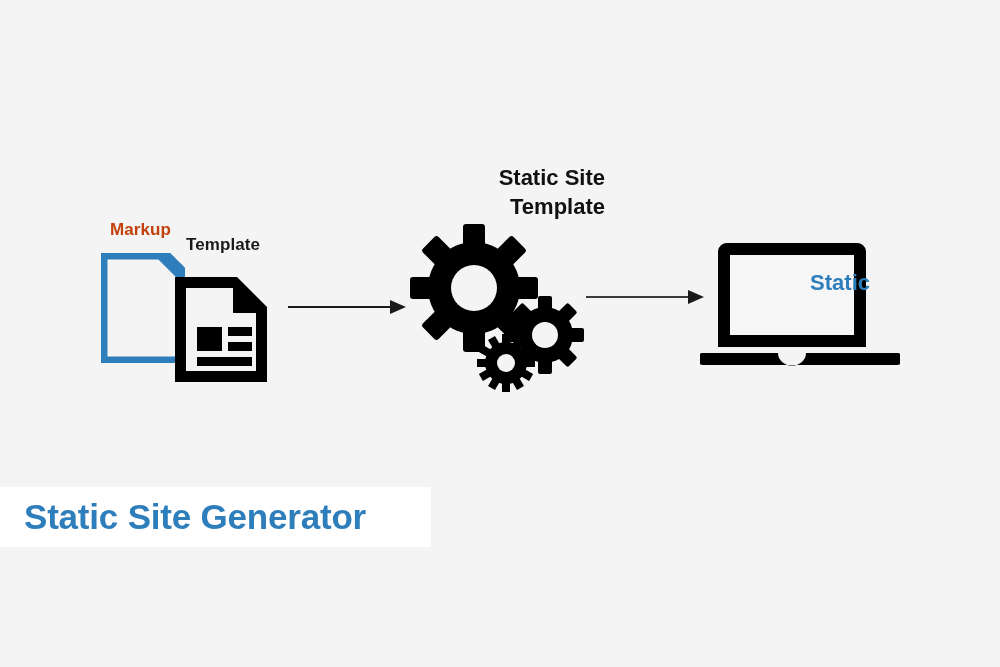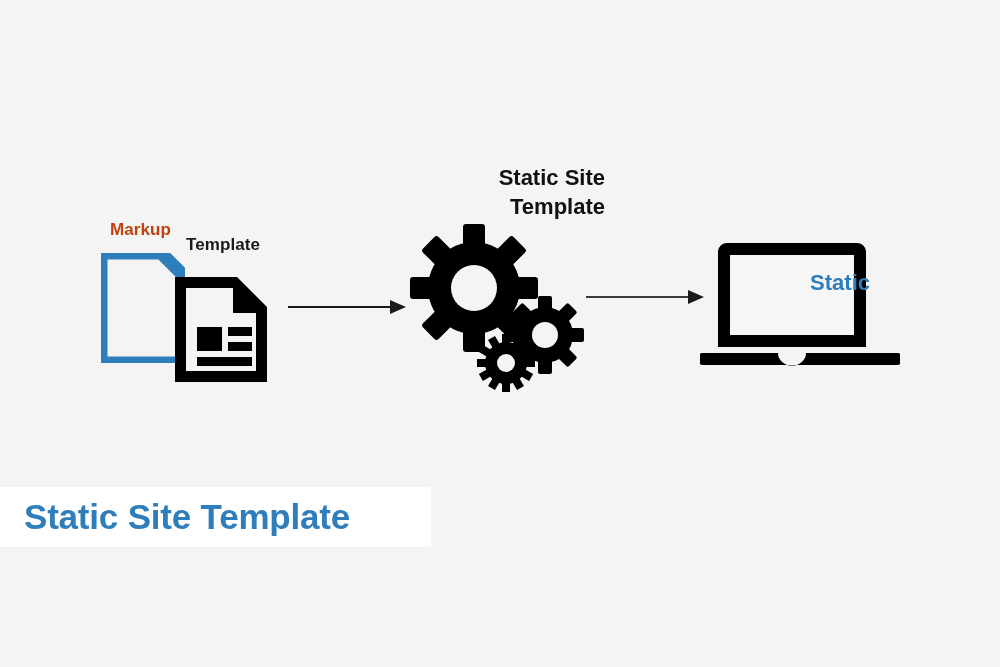--- a/index.html
+++ b/index.html
@@ -234,16 +234,16 @@
                L4,122
                a6,6 0 0,1 -2,-12 Z" fill="#000000"></path>
     </svg>
   </div>
 
   <div class="abs screen-text">
     <div>Static</div>
   </div>
 
   <div class="abs caption-band">
-    <span class="caption-text">Static Site Template</span>
+    <span class="caption-text">Static Site Generator</span>
   </div>
 
 </div>
 
 </body></html>

